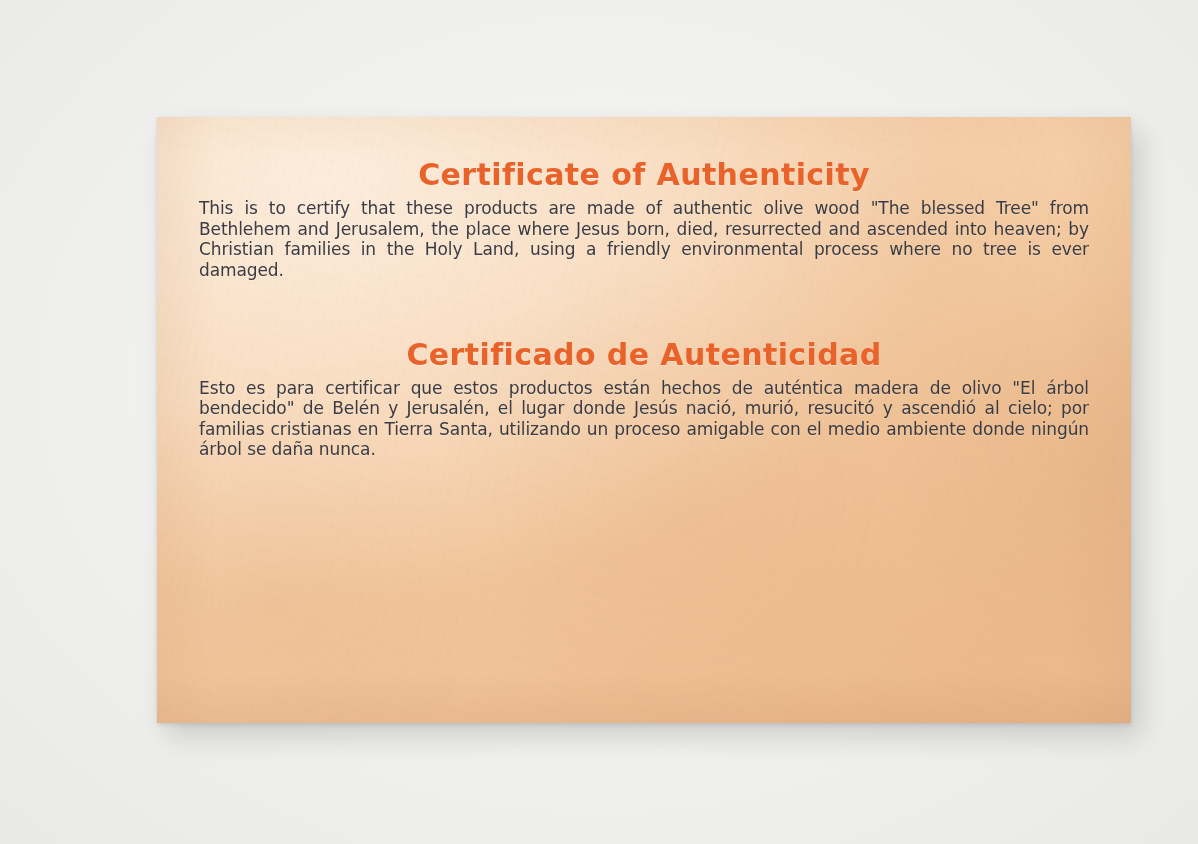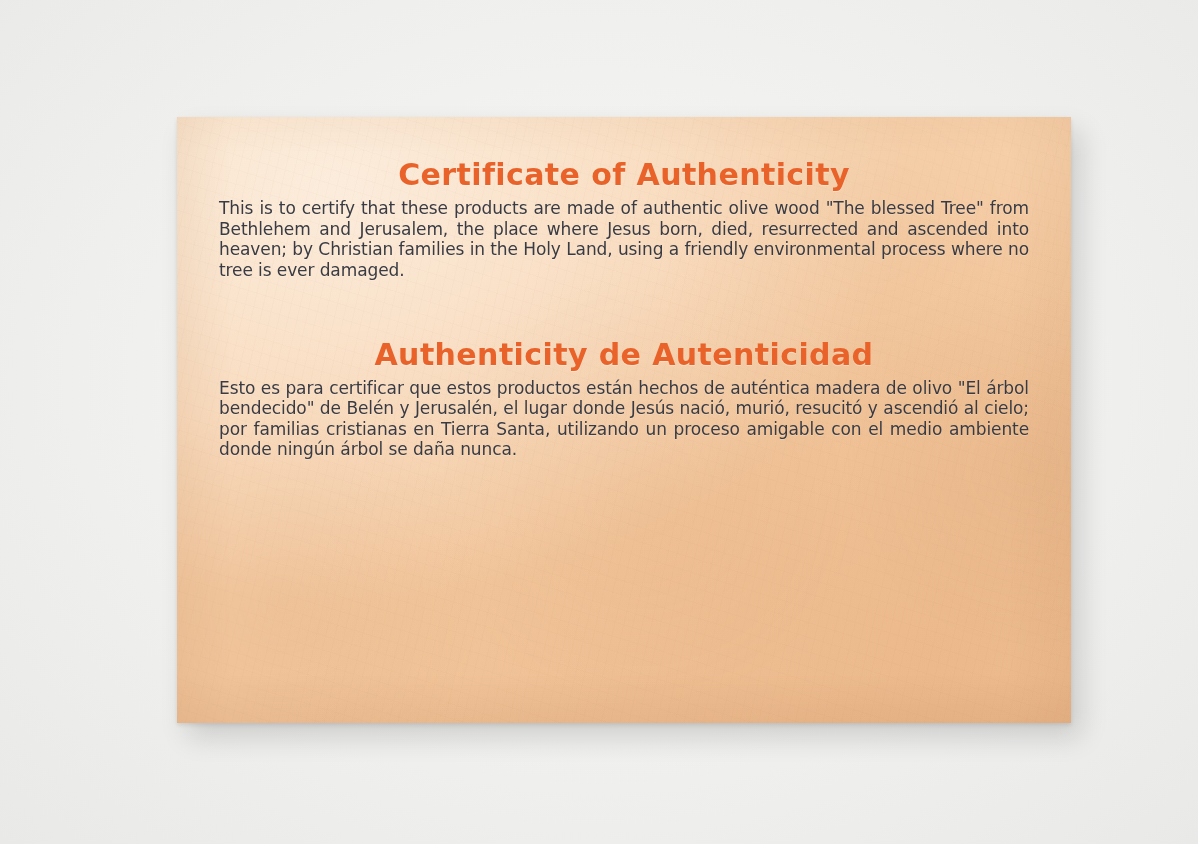--- a/index.html
+++ b/index.html
@@ -28,33 +28,32 @@
     inset: 0;
     background:
       radial-gradient(ellipse at 50% 45%, #f7f7f6 0%, #efefee 62%, #e9e9e8 100%);
     pointer-events: none;
   }
 
   .certificate-card {
     position: absolute;
     left: 157px;
     top: 117px;
-    width: 894px;
+    width: 974px;
     height: 606px;
     box-sizing: border-box;
     padding: 40px 42px 30px 42px;
     background:
       radial-gradient(ellipse at 18% 12%, rgba(255,255,255,0.55) 0%, rgba(255,255,255,0) 55%),
       radial-gradient(ellipse at 85% 88%, rgba(222,163,110,0.30) 0%, rgba(222,163,110,0) 60%),
       linear-gradient(160deg, #f8d9b6 0%, #f7d2ad 30%, #f3c79d 62%, #efc096 100%);
     box-shadow:
       0 2px 4px rgba(0,0,0,0.10),
       10px 14px 26px rgba(0,0,0,0.14);
     overflow: hidden;
-    margin-left: 20px;
   }
 
   
   .texture-a, .texture-b, .texture-c {
     position: absolute;
     inset: 0;
     pointer-events: none;
   }
   .texture-a {
     opacity: 0.30;
@@ -123,20 +122,20 @@
     <div class="texture-c"></div>
 
     <div class="cert-content">
 
       <h1 class="cert-heading">Certificate of Authenticity</h1>
 
       <p class="cert-body">This is to certify that these products are made of authentic olive wood "The blessed Tree" from Bethlehem and Jerusalem, the place where Jesus born, died, resurrected and ascended into heaven; by Christian families in the Holy Land, using a friendly environmental process where no tree is ever damaged.</p>
 
       <div class="section-gap"></div>
 
-      <h1 class="cert-heading">Authenticity de Autenticidad</h1>
+      <h1 class="cert-heading">Certificado de Autenticidad</h1>
 
       <p class="cert-body">Esto es para certificar que estos productos están hechos de auténtica madera de olivo "El árbol bendecido" de Belén y Jerusalén, el lugar donde Jesús nació, murió, resucitó y ascendió al cielo; por familias cristianas en Tierra Santa, utilizando un proceso amigable con el medio ambiente donde ningún árbol se daña nunca.</p>
 
     </div>
   </div>
 
 </div>
 
 </body></html>

